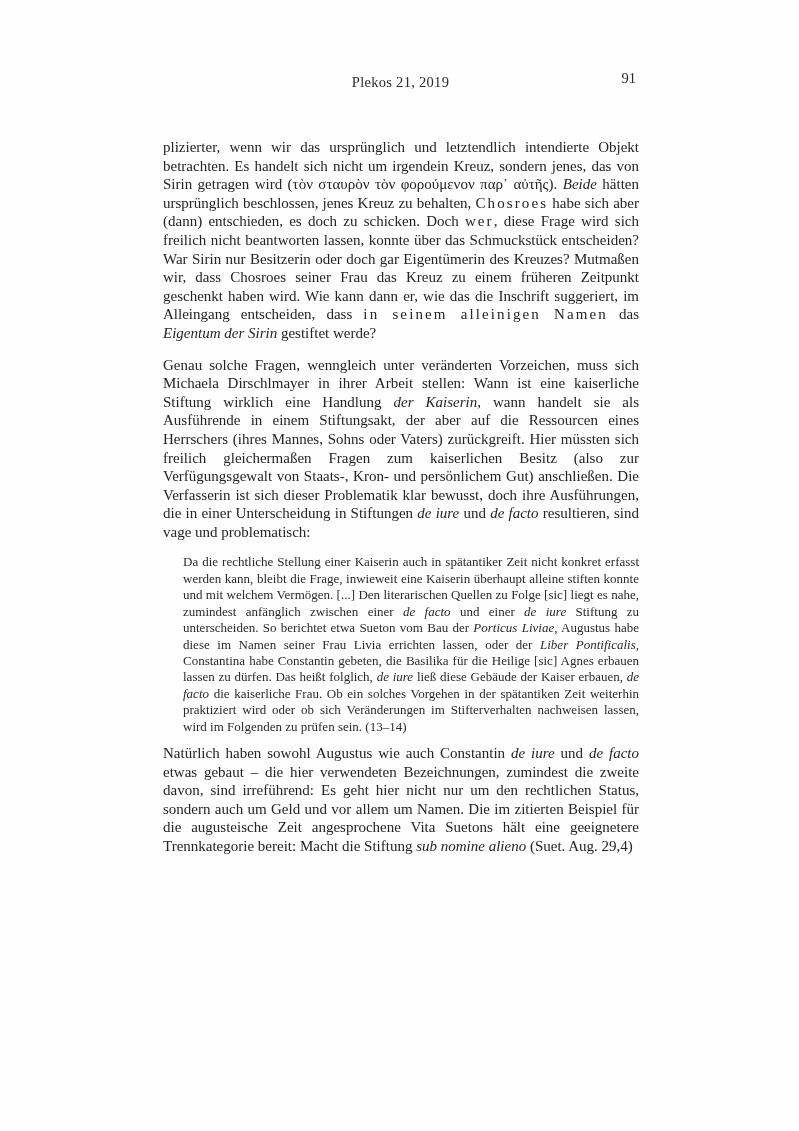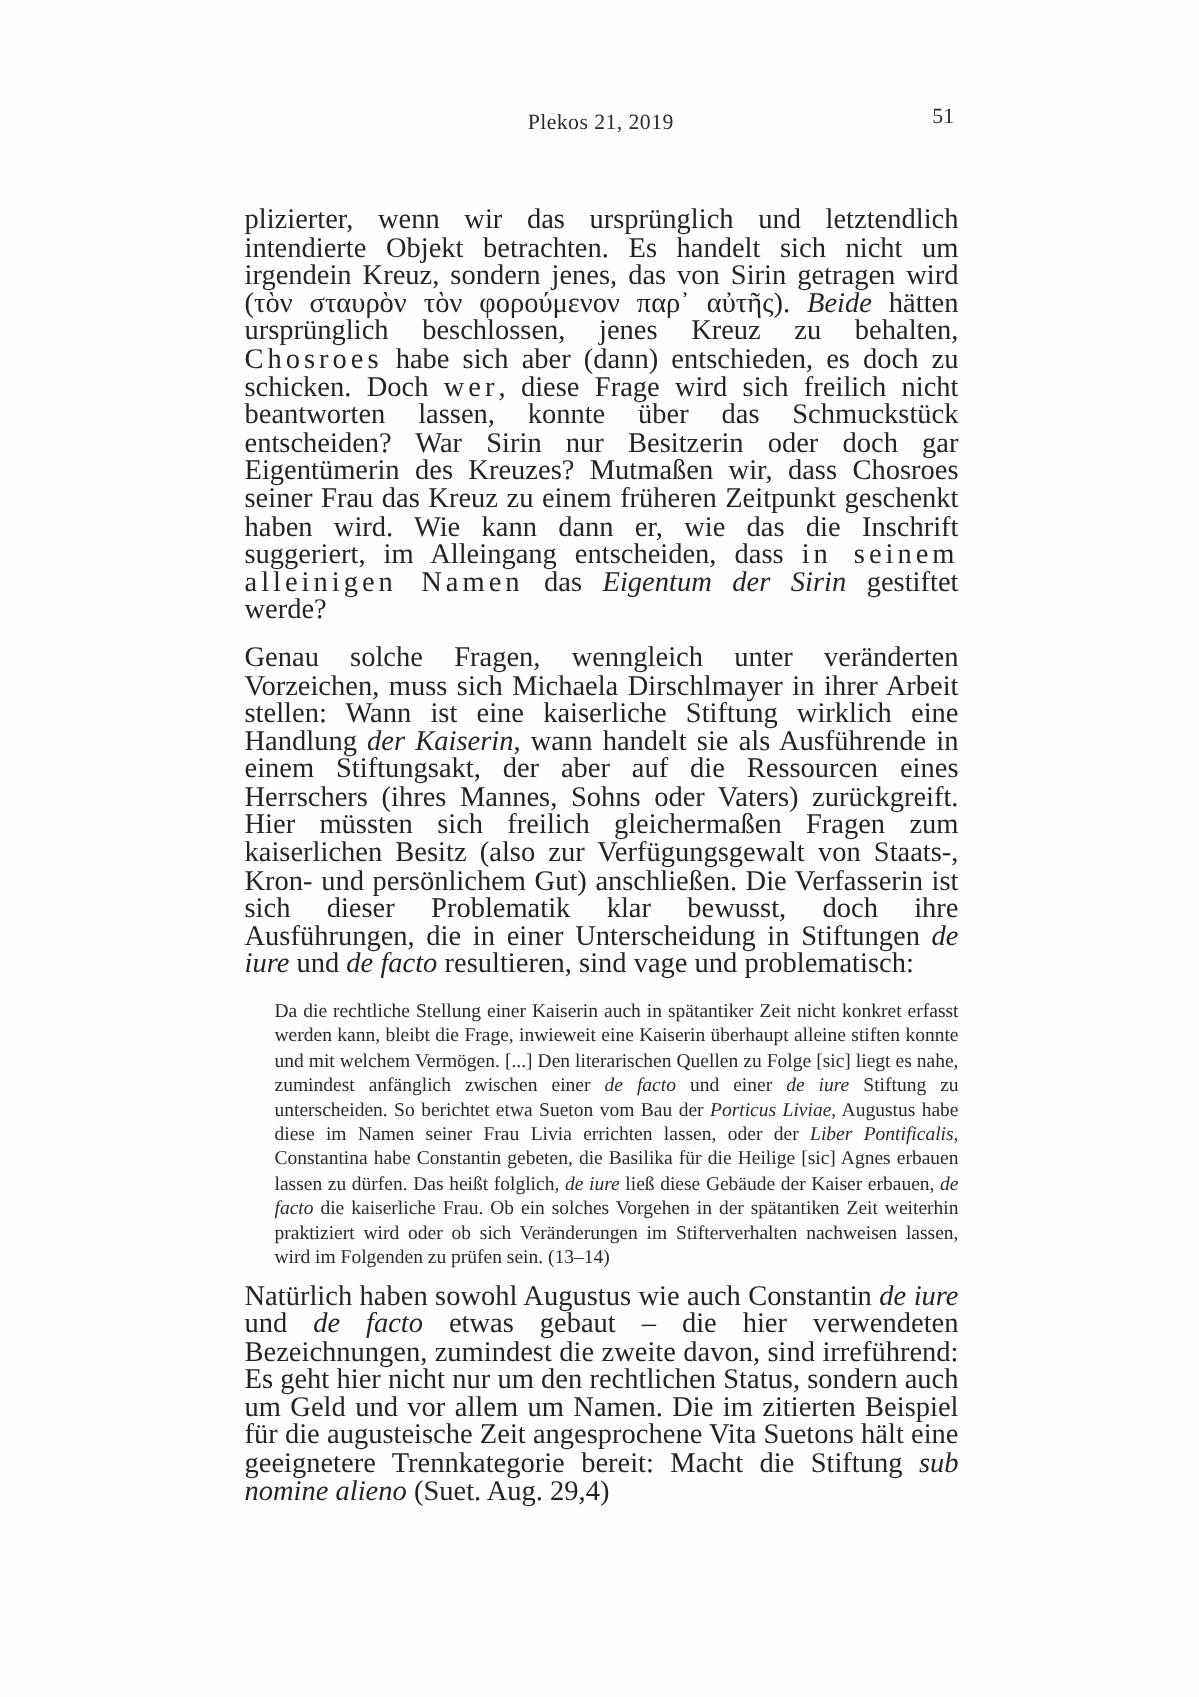--- a/index.html
+++ b/index.html
@@ -39,21 +39,21 @@
     font-size: 14.5px;
   }
   .text-block {
     position: absolute;
     top: 138px;
     left: 163px;
     width: 476px;
   }
   p.body-par {
     margin: 0 0 13px 0;
-    font-size: 19px;
+    font-size: 15px;
     line-height: 18.6px;
     text-align: justify;
     text-justify: inter-word;
     color: #242424;
   }
   p.quote-par {
     margin: 9px 0 9px 20px;
     font-size: 13px;
     line-height: 16.4px;
     text-align: justify;
@@ -63,21 +63,21 @@
   .seg-normal { font-style: normal; }
   .seg-italic { font-style: italic; }
   .seg-spaced { letter-spacing: 0.14em; }
 </style>
 </head>
 <body>
 
 <div class="page">
   <div class="running-head">
     <span class="journal-title">Plekos 21, 2019</span>
-    <span class="page-number">51</span>
+    <span class="page-number">91</span>
   </div>
 
   <main class="text-block">
 
   <p class="body-par"><span class="seg-normal">plizierter, wenn wir das ursprünglich und letztendlich intendierte Objekt betrachten. Es handelt sich nicht um irgendein Kreuz, sondern jenes, das von Sirin getragen wird (τὸν σταυρὸν τὸν φορούμενον παρ᾽ αὐτῆς). </span><span class="seg-italic">Beide</span><span class="seg-normal"> hätten ursprünglich beschlossen, jenes Kreuz zu behalten, </span><span class="seg-spaced">Chosroes</span><span class="seg-normal"> habe sich aber (dann) entschieden, es doch zu schicken. Doch </span><span class="seg-spaced">wer</span><span class="seg-normal">, diese Frage wird sich freilich nicht beantworten lassen, konnte über das Schmuckstück entscheiden? War Sirin nur Besitzerin oder doch gar Eigentümerin des Kreuzes? Mutmaßen wir, dass Chosroes seiner Frau das Kreuz zu einem früheren Zeitpunkt geschenkt haben wird. Wie kann dann er, wie das die Inschrift suggeriert, im Alleingang entscheiden, dass </span><span class="seg-spaced">in seinem alleinigen Namen</span><span class="seg-normal"> das </span><span class="seg-italic">Eigentum der Sirin</span><span class="seg-normal"> gestiftet werde?</span></p>
       <p class="body-par"><span class="seg-normal">Genau solche Fragen, wenngleich unter veränderten Vorzeichen, muss sich Michaela Dirschlmayer in ihrer Arbeit stellen: Wann ist eine kaiserliche Stiftung wirklich eine Handlung </span><span class="seg-italic">der Kaiserin</span><span class="seg-normal">, wann handelt sie als Ausführende in einem Stiftungsakt, der aber auf die Ressourcen eines Herrschers (ihres Mannes, Sohns oder Vaters) zurückgreift. Hier müssten sich freilich gleichermaßen Fragen zum kaiserlichen Besitz (also zur Verfügungsgewalt von Staats-, Kron- und persönlichem Gut) anschließen. Die Verfasserin ist sich dieser Problematik klar bewusst, doch ihre Ausführungen, die in einer Unterscheidung in Stiftungen </span><span class="seg-italic">de iure</span><span class="seg-normal"> und </span><span class="seg-italic">de facto</span><span class="seg-normal"> resultieren, sind vage und problematisch:</span></p>
       <p class="quote-par"><span class="seg-normal">Da die rechtliche Stellung einer Kaiserin auch in spätantiker Zeit nicht konkret erfasst werden kann, bleibt die Frage, inwieweit eine Kaiserin überhaupt alleine stiften konnte und mit welchem Vermögen. [...] Den literarischen Quellen zu Folge [sic] liegt es nahe, zumindest anfänglich zwischen einer </span><span class="seg-italic">de facto</span><span class="seg-normal"> und einer </span><span class="seg-italic">de iure</span><span class="seg-normal"> Stiftung zu unterscheiden. So berichtet etwa Sueton vom Bau der </span><span class="seg-italic">Porticus Liviae</span><span class="seg-normal">, Augustus habe diese im Namen seiner Frau Livia errichten lassen, oder der </span><span class="seg-italic">Liber Pontificalis</span><span class="seg-normal">, Constantina habe Constantin gebeten, die Basilika für die Heilige [sic] Agnes erbauen lassen zu dürfen. Das heißt folglich, </span><span class="seg-italic">de iure</span><span class="seg-normal"> ließ diese Gebäude der Kaiser erbauen, </span><span class="seg-italic">de facto</span><span class="seg-normal"> die kaiserliche Frau. Ob ein solches Vorgehen in der spätantiken Zeit weiterhin praktiziert wird oder ob sich Veränderungen im Stifterverhalten nachweisen lassen, wird im Folgenden zu prüfen sein. (13–14)</span></p>
       <p class="body-par"><span class="seg-normal">Natürlich haben sowohl Augustus wie auch Constantin </span><span class="seg-italic">de iure</span><span class="seg-normal"> und </span><span class="seg-italic">de facto</span><span class="seg-normal"> etwas gebaut – die hier verwendeten Bezeichnungen, zumindest die zweite davon, sind irreführend: Es geht hier nicht nur um den rechtlichen Status, sondern auch um Geld und vor allem um Namen. Die im zitierten Beispiel für die augusteische Zeit angesprochene Vita Suetons hält eine geeignetere Trennkategorie bereit: Macht die Stiftung </span><span class="seg-italic">sub nomine alieno</span><span class="seg-normal"> (Suet. Aug. 29,4)</span></p>
     </main>
 </div>

